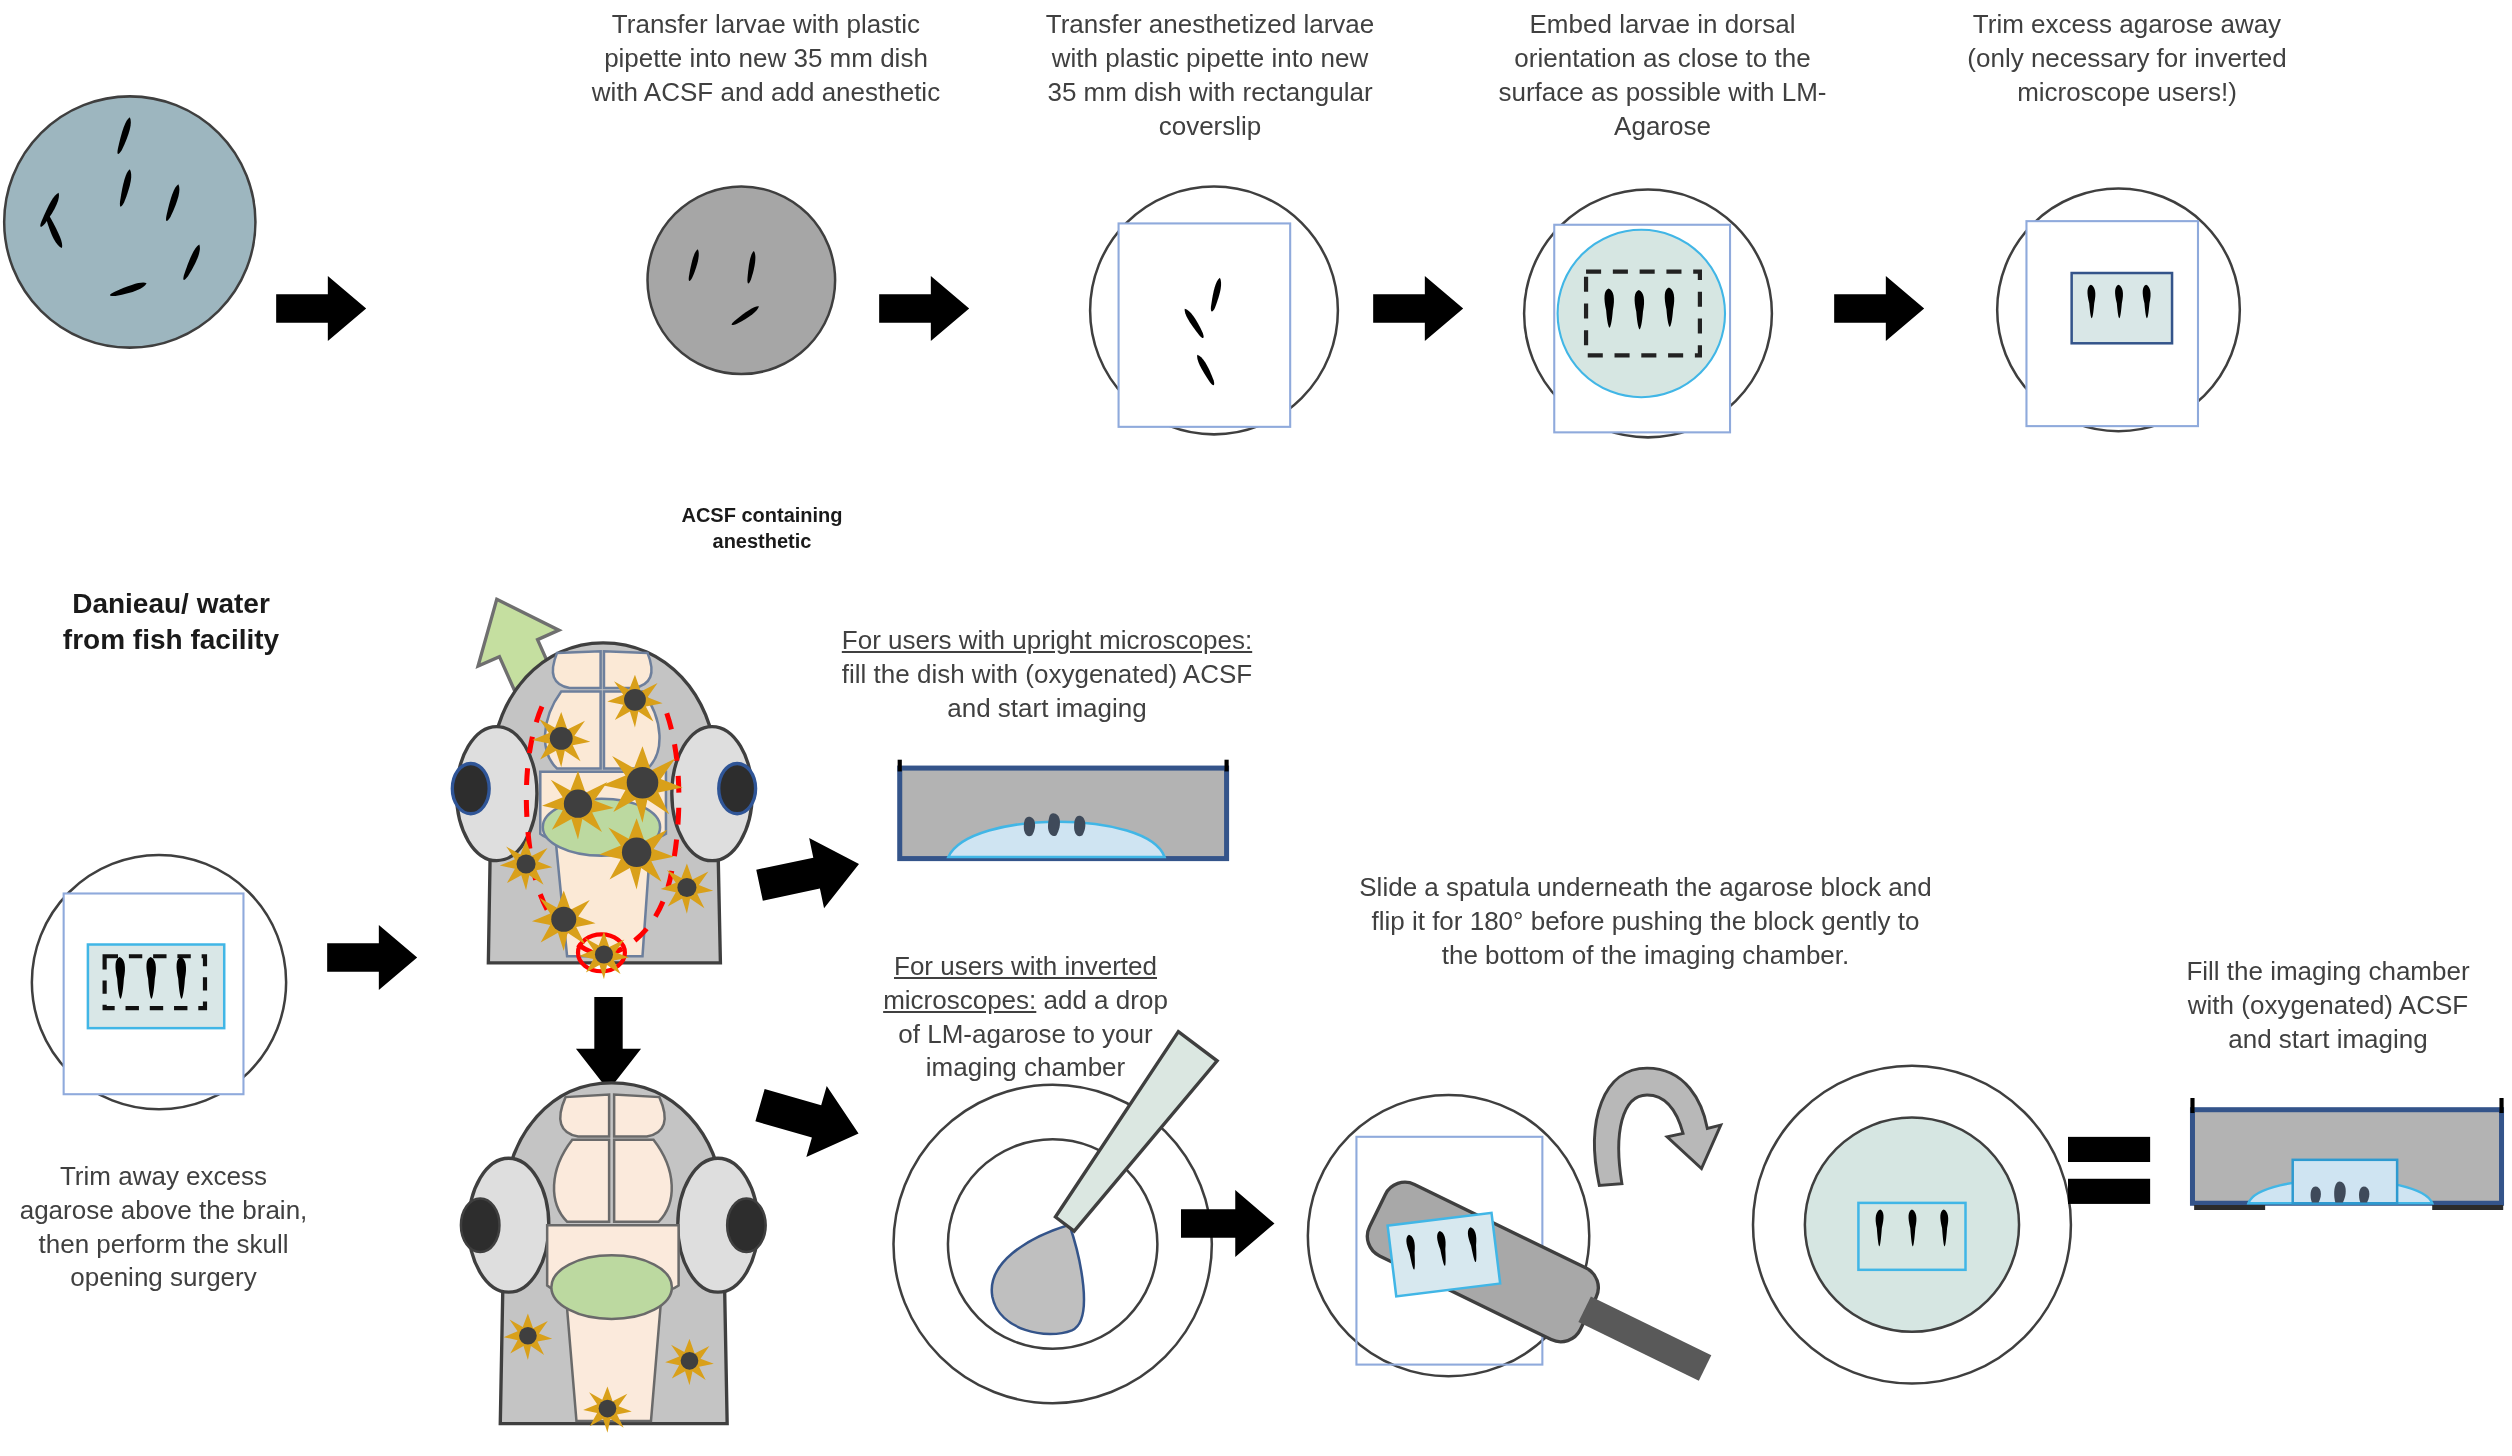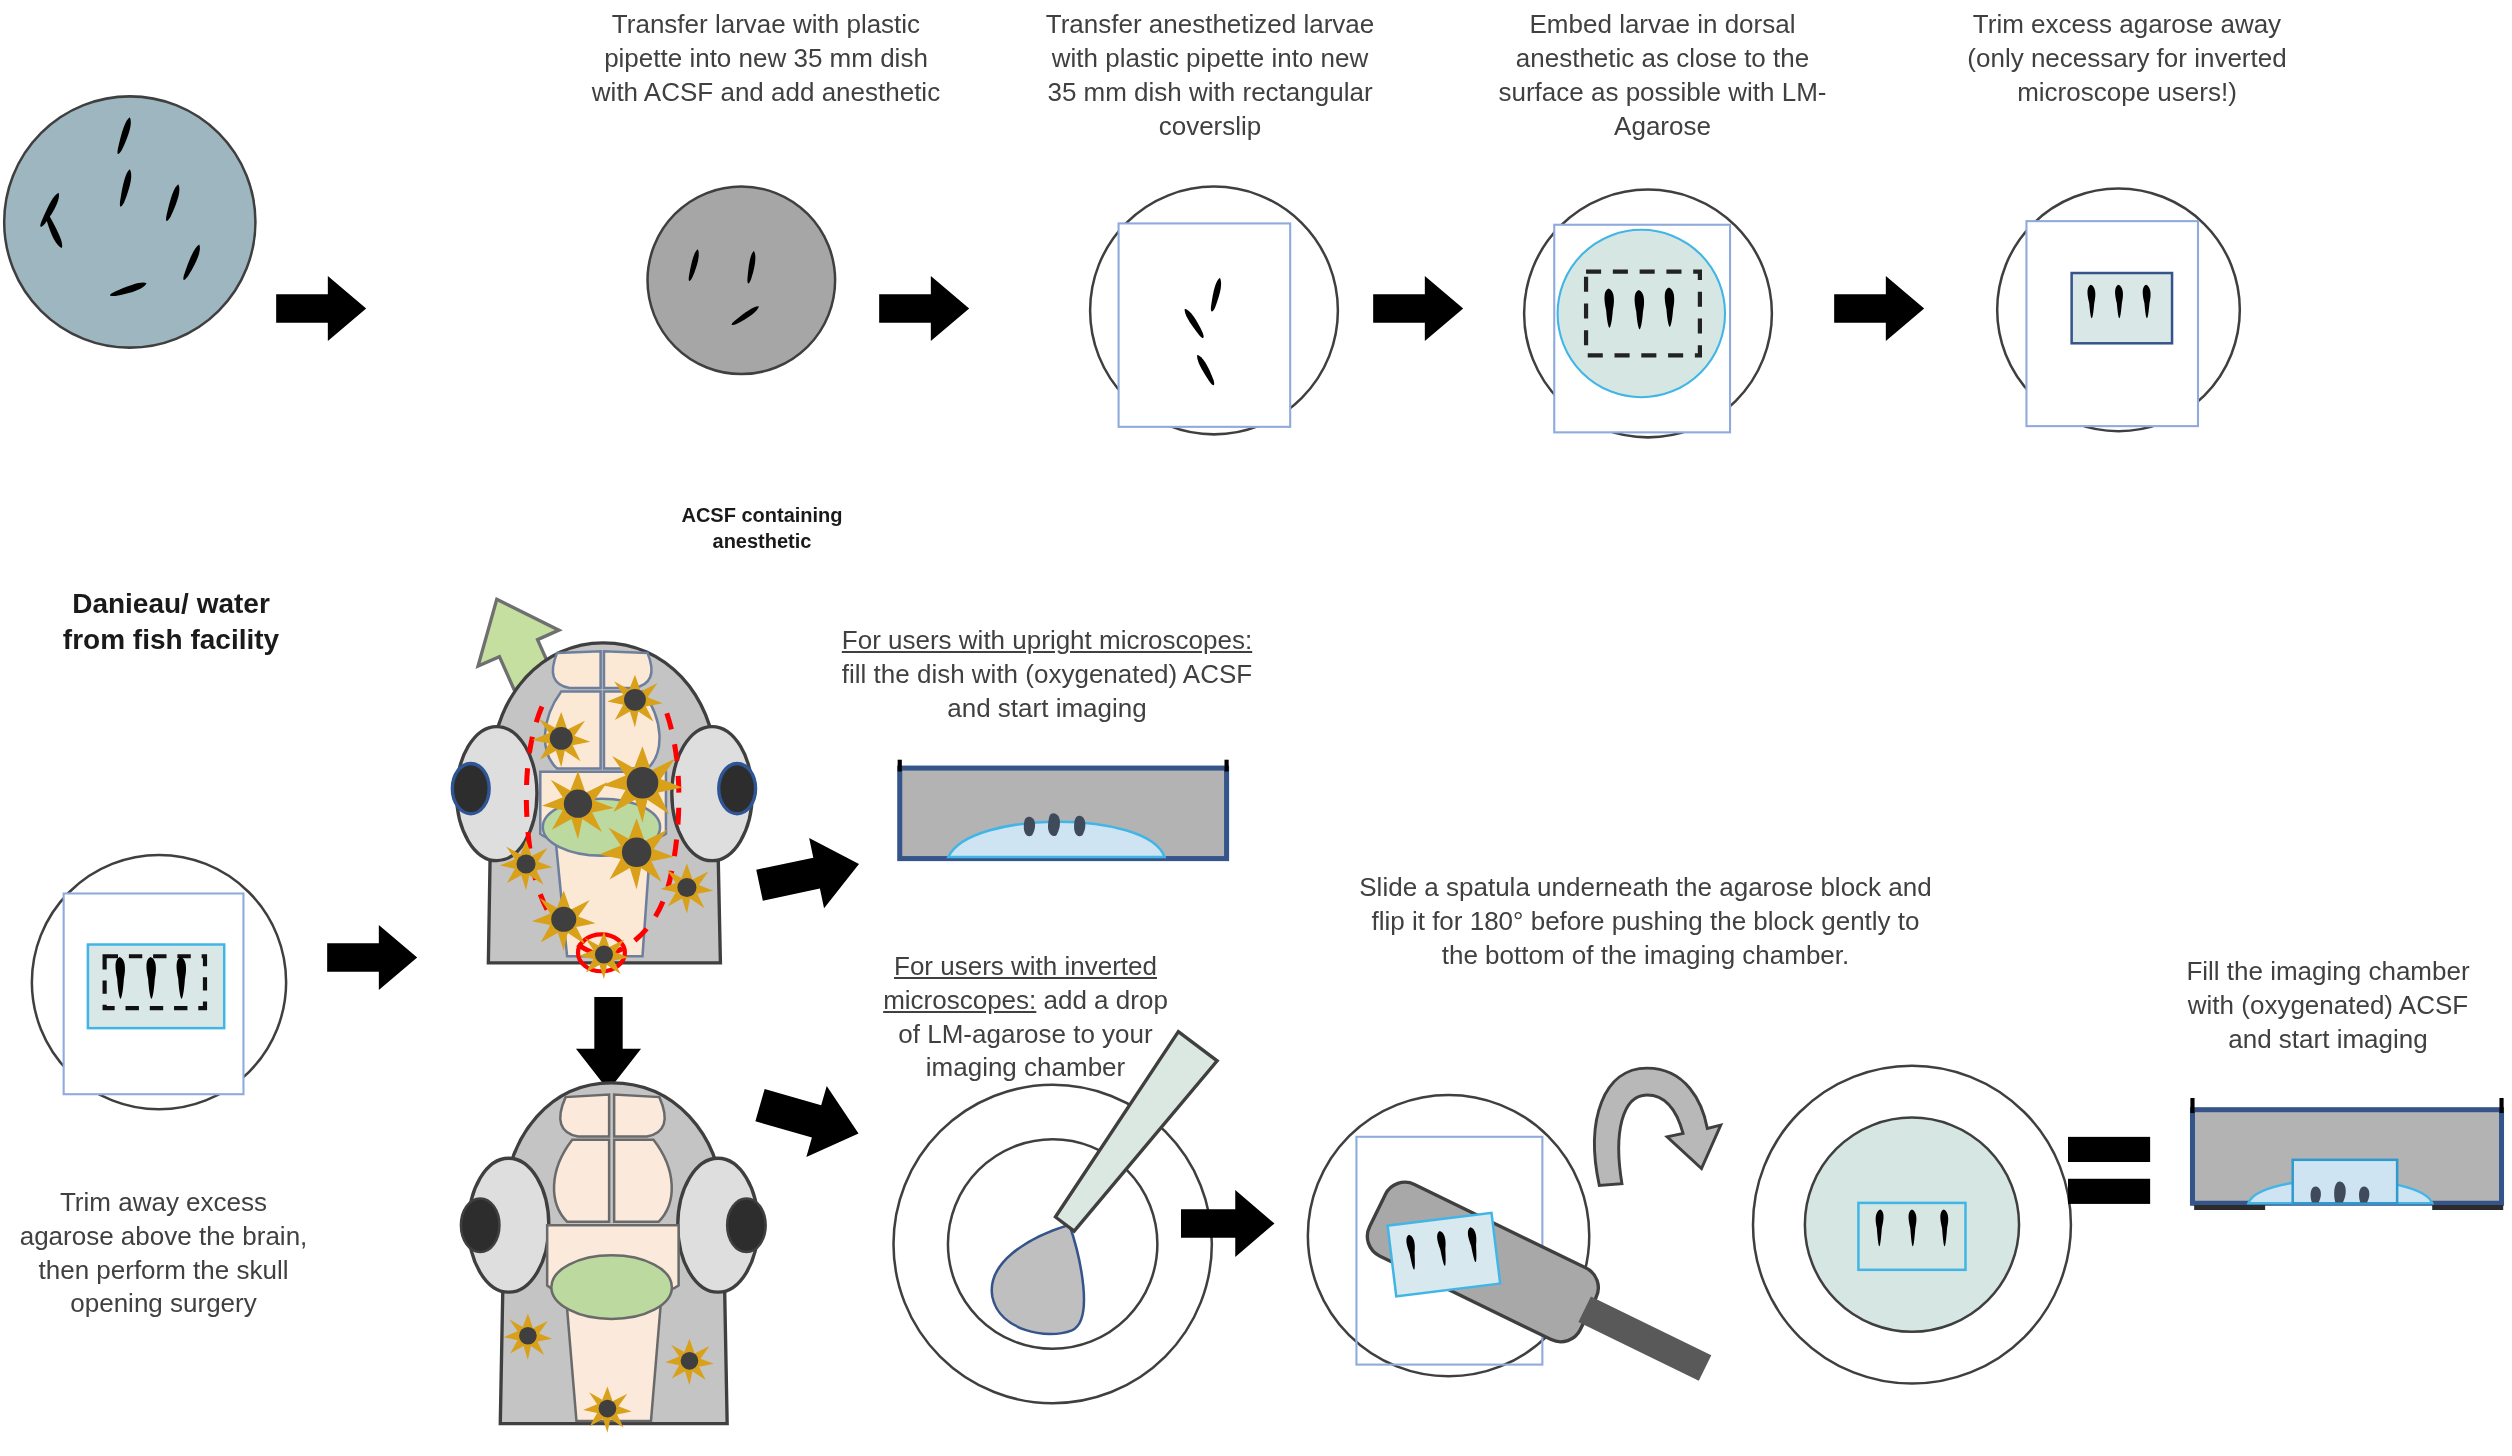--- a/index.html
+++ b/index.html
@@ -118,21 +118,21 @@
         </g>
     </g>
   </svg>
 
   <svg class="abs" style="left:1373px;top:276px;" width="92" height="65" viewBox="0 0 110 78">
     <path d="M0,22 L62,22 L62,0 L108,39 L62,78 L62,56 L0,56 Z" fill="#000"></path>
   </svg>
 
   <div class="cap" style="left:1474px;top:8.4px;width:377px;">
     <div>Embed larvae in dorsal</div>
-    <div>anesthetic as close to the</div>
+    <div>orientation as close to the</div>
     <div>surface as possible with LM-</div>
     <div>Agarose</div>
   </div>
 
   <svg class="abs" style="left:1499px;top:186px;" width="298" height="260" viewBox="0 0 356 310">
     <circle cx="178" cy="152" r="148" fill="#ffffff" stroke="#3f3f3f" stroke-width="3"></circle>
     <rect x="66" y="46" width="210" height="248" fill="#ffffff" stroke="#8faadc" stroke-width="2.5"></rect>
     <circle cx="170" cy="152" r="100" fill="#d6e6e2" stroke="#41b6e6" stroke-width="2.5"></circle>
     <rect x="104" y="102" width="136" height="100" fill="none" stroke="#222222" stroke-width="5" stroke-dasharray="18,14"></rect>
     <g fill="#000000">
@@ -185,21 +185,21 @@
           <path d="M0,0 C6,2 8,12 5,26 C4,42 2,50 1,50 C0,50 -2,42 -3,26 C-6,12 -6,2 0,0 Z"></path>
         </g>
       <g transform="translate(162,128)">
           <path d="M0,0 C6,2 8,12 5,26 C4,42 2,50 1,50 C0,50 -2,42 -3,26 C-6,12 -6,2 0,0 Z"></path>
         </g>
       <g transform="translate(198,128)">
           <path d="M0,0 C6,2 8,12 5,26 C4,42 2,50 1,50 C0,50 -2,42 -3,26 C-6,12 -6,2 0,0 Z"></path>
         </g>
     </g>
   </svg>
-  <div class="cap" style="left:0px;top:1160px;width:327px;margin-top:26px;">
+  <div class="cap" style="left:0px;top:1160px;width:327px;">
     <div>Trim away excess</div>
     <div>agarose above the brain,</div>
     <div>then perform the skull</div>
     <div>opening surgery</div>
   </div>
 
   <svg class="abs" style="left:327px;top:925px;" width="92" height="65" viewBox="0 0 110 78">
     <path d="M0,22 L62,22 L62,0 L108,39 L62,78 L62,56 L0,56 Z" fill="#000"></path>
   </svg>
 

